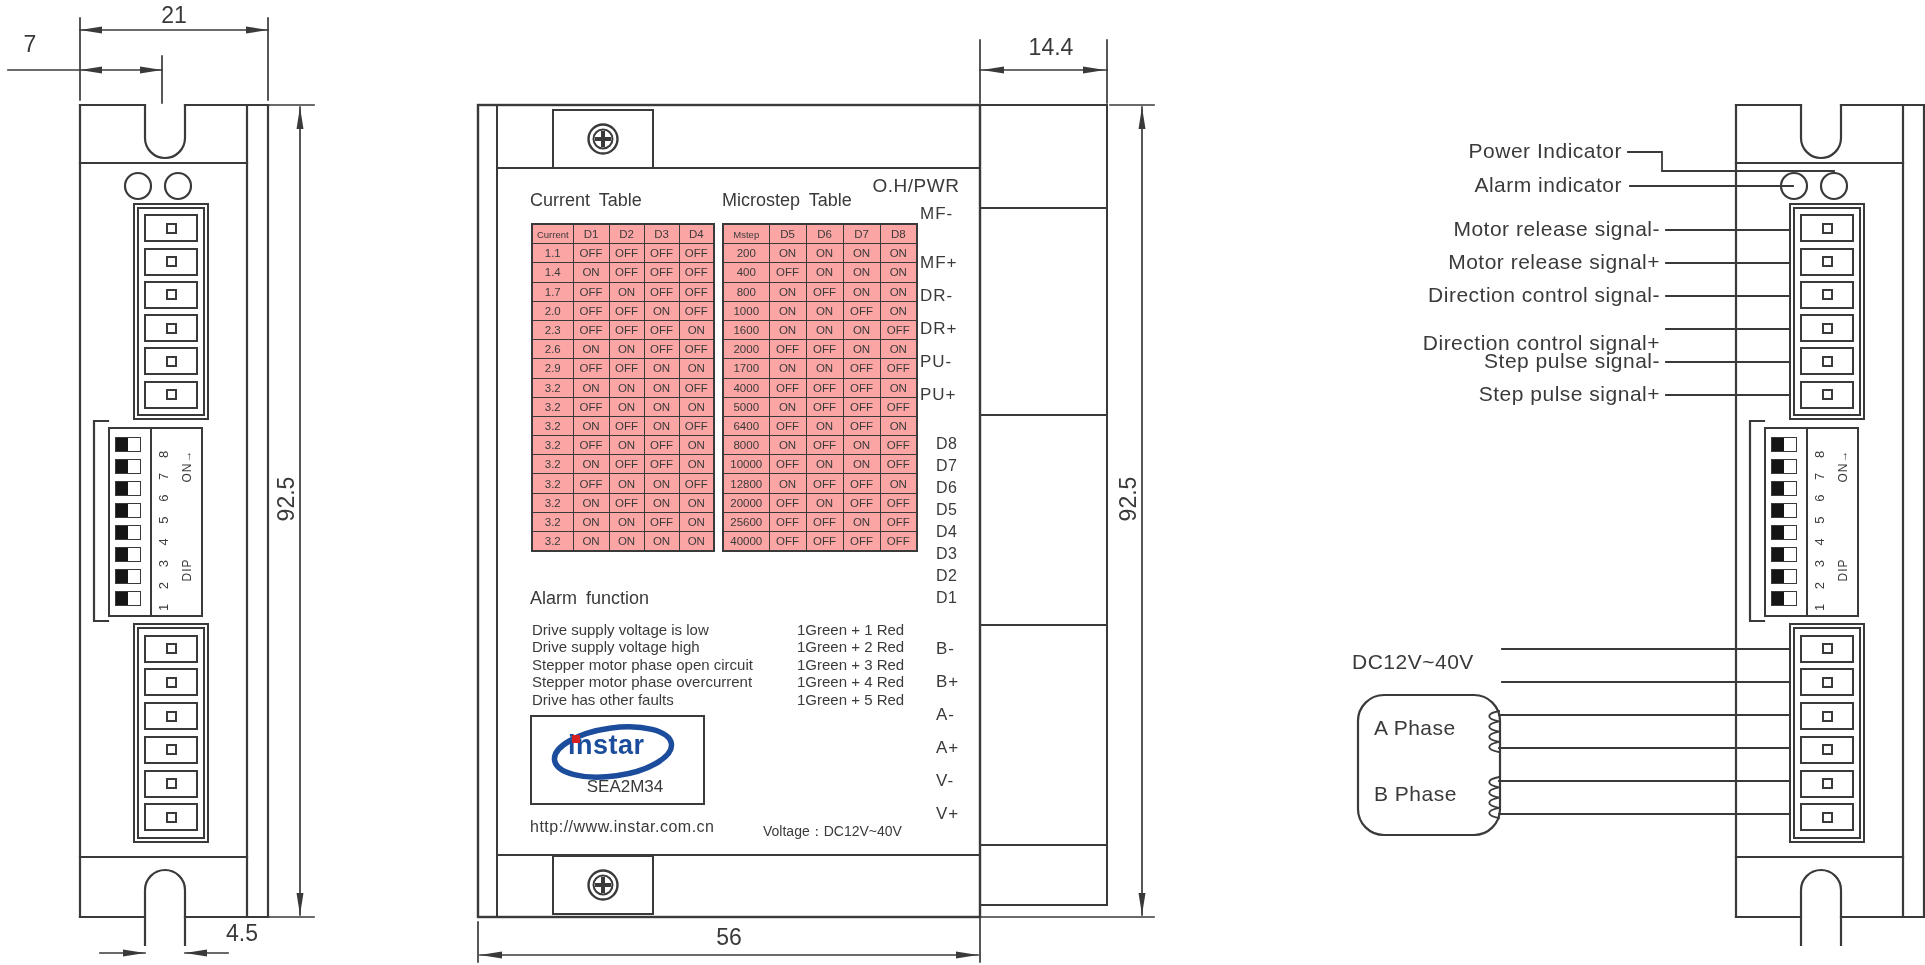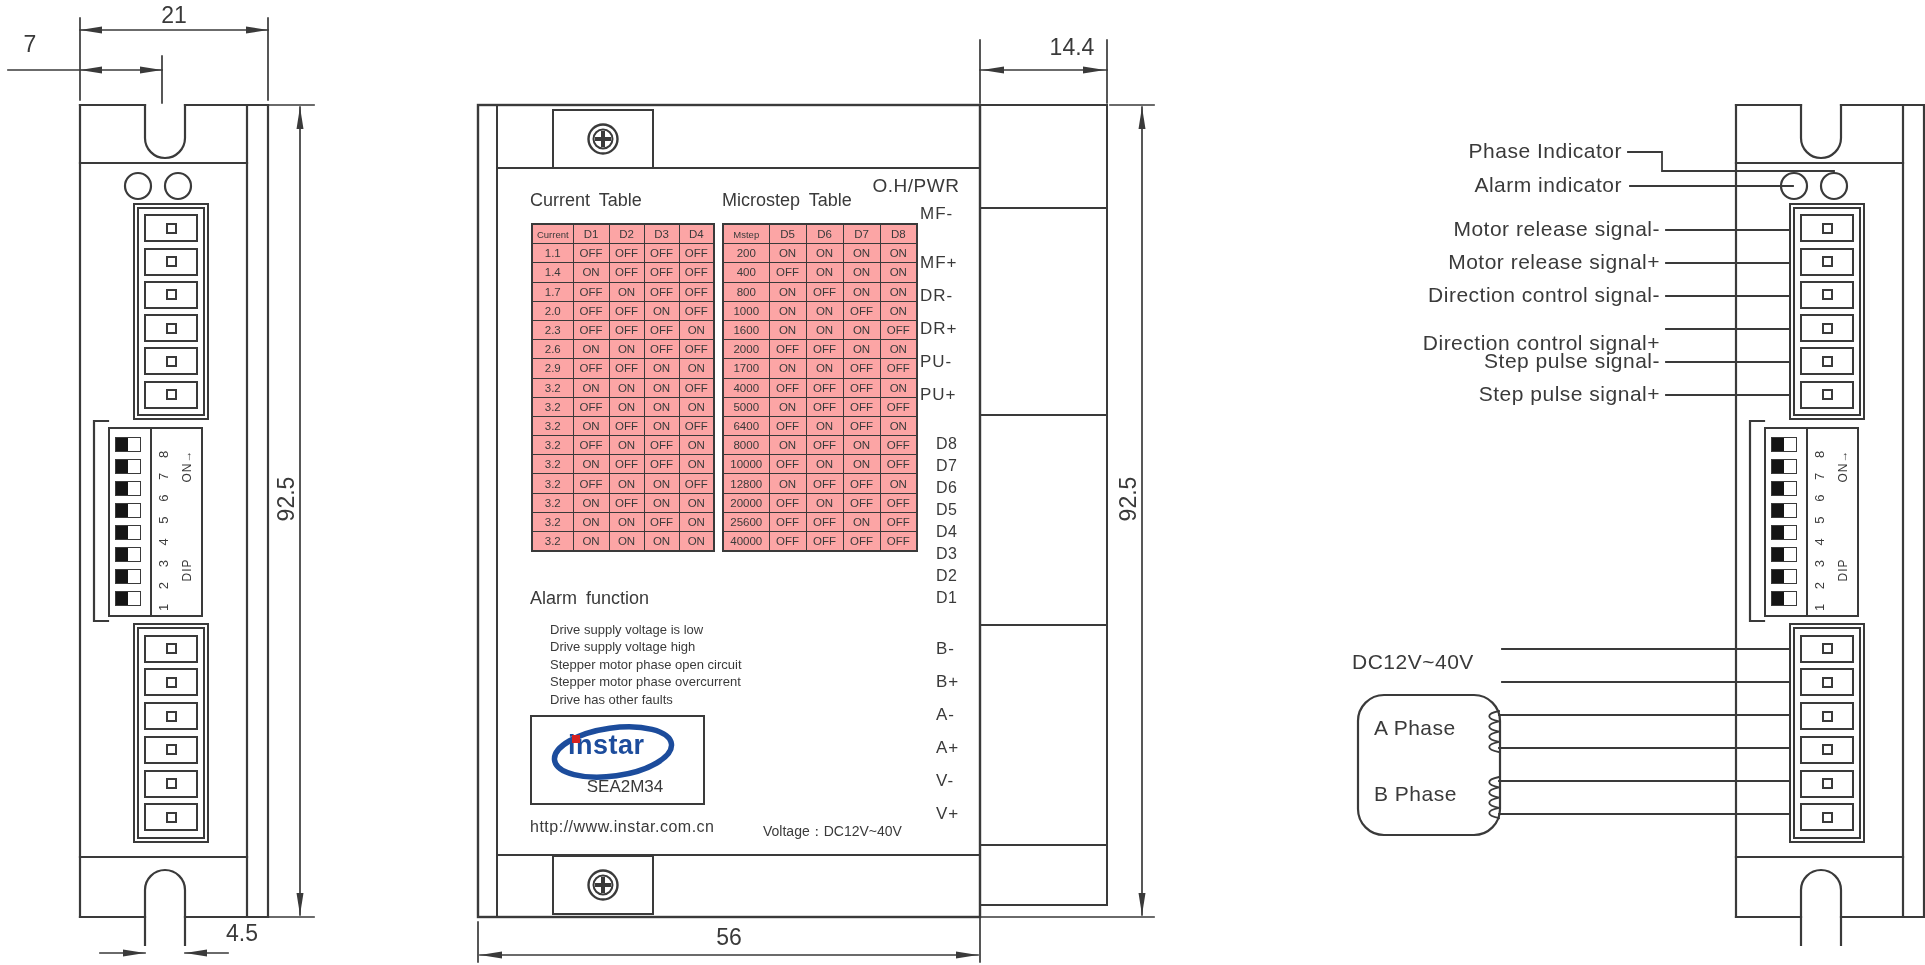--- a/index.html
+++ b/index.html
@@ -9,21 +9,21 @@
   }
   #linework { position:absolute; left:0; top:0; }
   .t { position:absolute; white-space:nowrap; }
   .dim { position:absolute; font-size:23px; white-space:nowrap; }
   .dim.c { text-align:center; }
   .rot { transform-origin:0 0; transform:rotate(-90deg); text-align:center; }
   .sec { position:absolute; font-size:18px; word-spacing:4px; white-space:nowrap; }
   .pt { position:absolute; font-size:17px; letter-spacing:1px; white-space:nowrap; }
   .pd { position:absolute; font-size:16px; letter-spacing:0.5px; white-space:nowrap; }
   .rl { position:absolute; font-size:21px; letter-spacing:0.5px; white-space:nowrap; }
-  .alarm-col { position:absolute; font-size:13px; line-height:17.4px; white-space:nowrap;margin-left:18px; }
+  .alarm-col { position:absolute; font-size:15px; line-height:17.4px; white-space:nowrap; }
   
   .tblock { position:absolute; width:76px; height:217px; border:2.2px solid #3a3a3a; padding:2px; background:#fff; box-sizing:border-box; }
   .tblock.tall { height:220px; }
   .tblock-in { width:100%; height:100%; border:2px solid #3a3a3a; box-sizing:border-box;
     display:flex; flex-direction:column; justify-content:space-evenly; align-items:center; }
   .cell { width:54px; height:28px; border:2px solid #3a3a3a; box-sizing:border-box;
     display:flex; align-items:center; justify-content:center; background:#fff; }
   .sq { width:7px; height:7px; border:2px solid #3a3a3a; }
   
   .dip { position:absolute; width:95px; height:190px; border:2.2px solid #3a3a3a; background:#fff; box-sizing:border-box; }
@@ -294,21 +294,21 @@
       <div class="cell">
           <span class="sq"></span>
         </div>
     </div>
   </div>
 
   <div class="dim c" style="left:144px;top:2px;width:60px">21</div>
   <div class="dim c" style="left:16px;top:31px;width:28px">7</div>
   <div class="dim rot" style="left:273px;top:534px;width:70px">92.5</div>
   <div class="dim" style="left:226px;top:920px">4.5</div>
-  <div class="dim c" style="left:1016px;top:34px;width:112px">14.4</div>
+  <div class="dim c" style="left:995px;top:34px;width:112px">14.4</div>
   <div class="dim rot" style="left:1115px;top:534px;width:70px">92.5</div>
   <div class="dim c" style="left:700px;top:924px;width:58px">56</div>
 
   <div class="sec" style="left:530px;top:190px">Current Table</div>
   <div class="sec" style="left:722px;top:190px">Microstep Table</div>
   <div class="t" style="left:868px;top:175px;width:96px;text-align:center;font-size:19px;letter-spacing:0.5px">O.H/PWR</div>
 
   <table class="ctable" style="left:531px;top:223px">
     <colgroup>
         <col style="width:41px">
@@ -594,29 +594,36 @@
   <div class="pt" style="left:936px;top:804px">V+</div>
 
   <div class="sec" style="left:530px;top:588px">Alarm function</div>
   <div class="alarm-col" style="left:532px;top:621px">
     <div>Drive supply voltage is low</div>
     <div>Drive supply voltage high</div>
     <div>Stepper motor phase open circuit</div>
     <div>Stepper motor phase overcurrent</div>
     <div>Drive has other faults</div>
   </div>
+  <div class="alarm-col" style="left:797px;top:621px">
+    <div>1Green + 1 Red</div>
+    <div>1Green + 2 Red</div>
+    <div>1Green + 3 Red</div>
+    <div>1Green + 4 Red</div>
+    <div>1Green + 5 Red</div>
+  </div>
 
   <div class="logo-box"></div>
   <div class="logo-brand t">instar</div>
   <div class="logo-dot"></div>
   <div class="logo-model t">SEA2M34</div>
   <div class="t" style="left:530px;top:818px;font-size:16px;letter-spacing:0.5px">http://www.instar.com.cn</div>
   <div class="t" style="left:763px;top:823px;font-size:14px">Voltage：DC12V~40V</div>
 
-  <div class="rl" style="right:303px;top:139px">Phase Indicator</div>
+  <div class="rl" style="right:303px;top:139px">Power Indicator</div>
   <div class="rl" style="right:303px;top:173px">Alarm indicator</div>
   <div class="rl" style="right:265px;top:217px">Motor release signal-</div>
   <div class="rl" style="right:265px;top:250px">Motor release signal+</div>
   <div class="rl" style="right:265px;top:283px">Direction control signal-</div>
   <div class="rl" style="right:265px;top:331px">Direction control signal+</div>
   <div class="rl" style="right:265px;top:349px">Step pulse signal-</div>
   <div class="rl" style="right:265px;top:382px">Step pulse signal+</div>
 
   <div class="rl" style="left:1352px;top:650px">DC12V~40V</div>
   <div class="rl" style="left:1374px;top:716px">A Phase</div>

